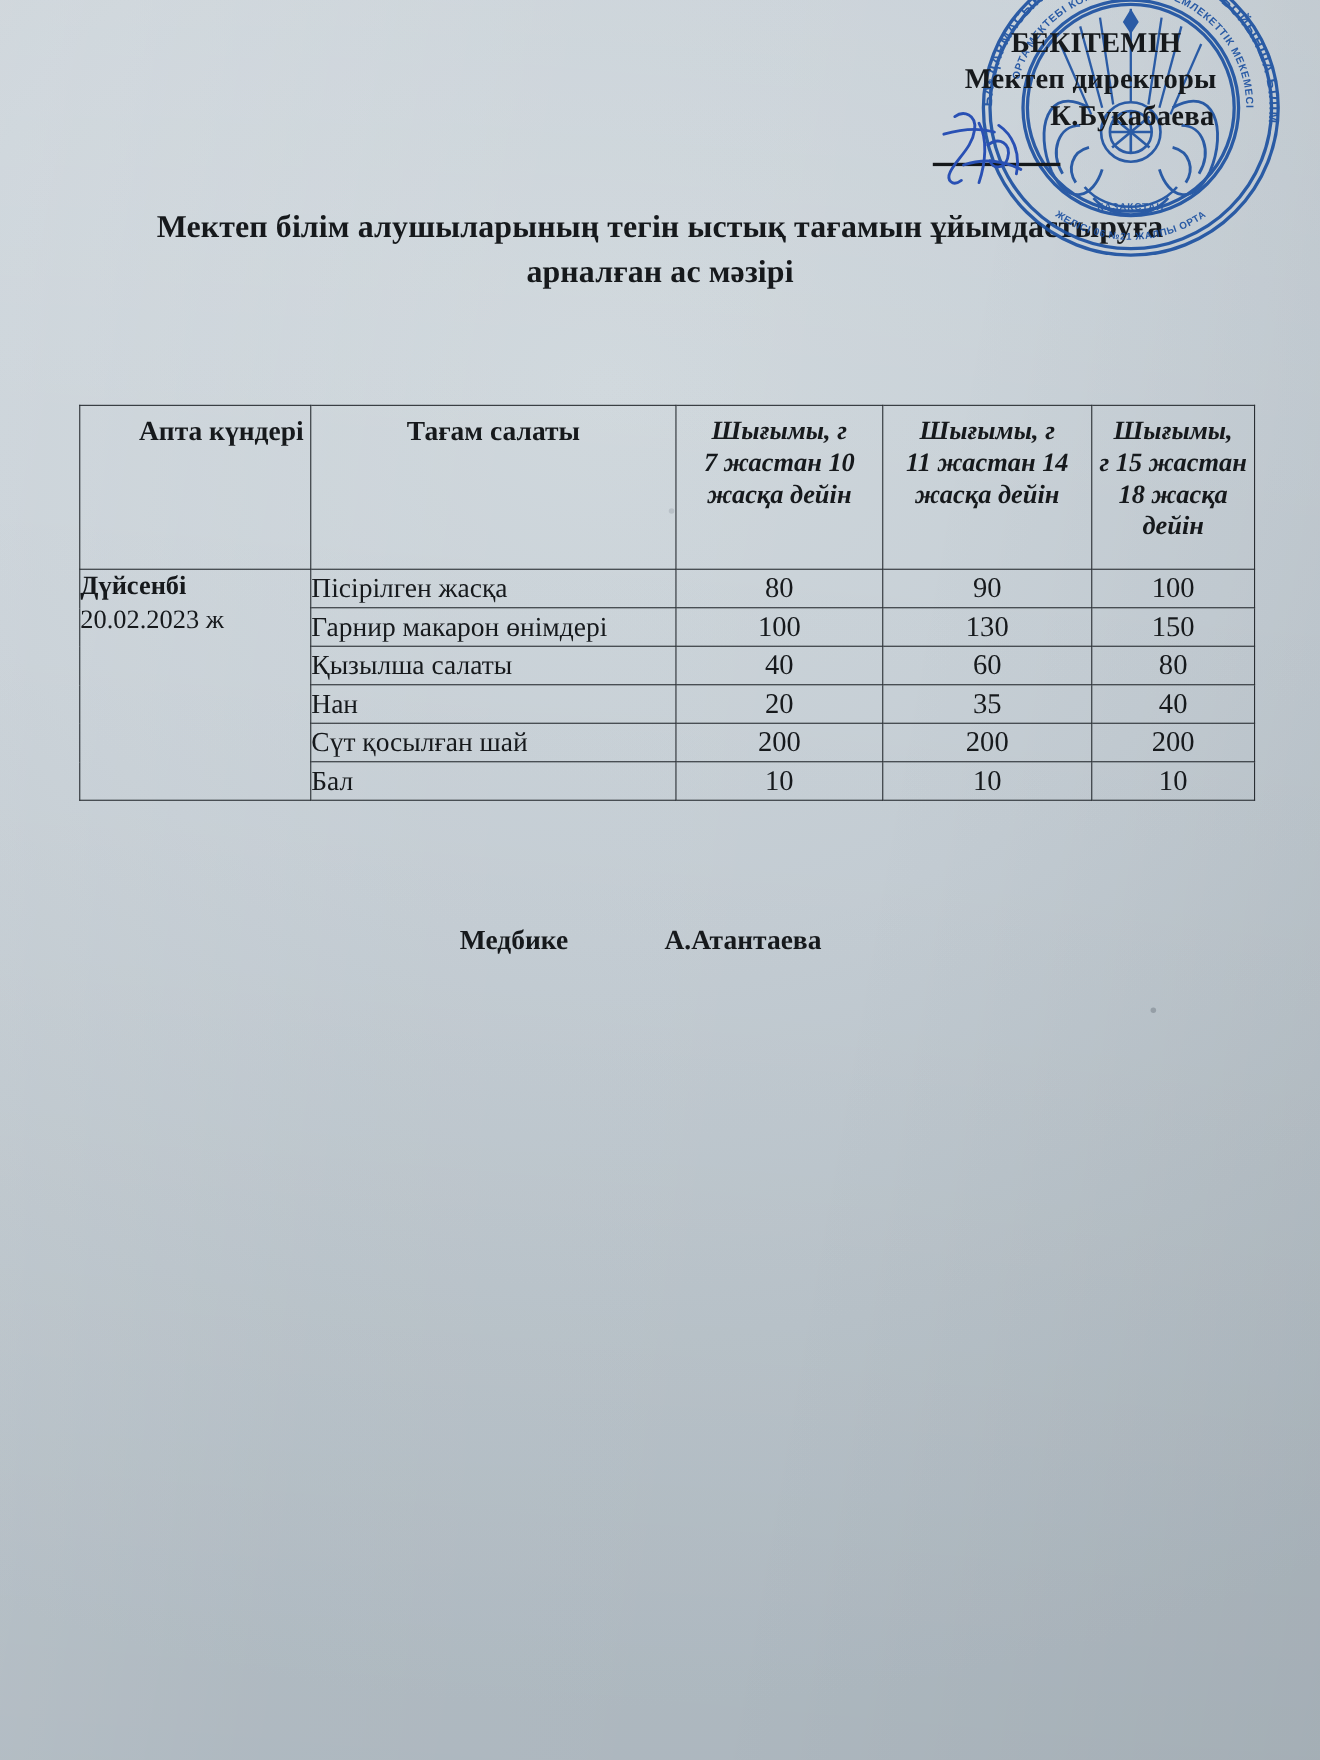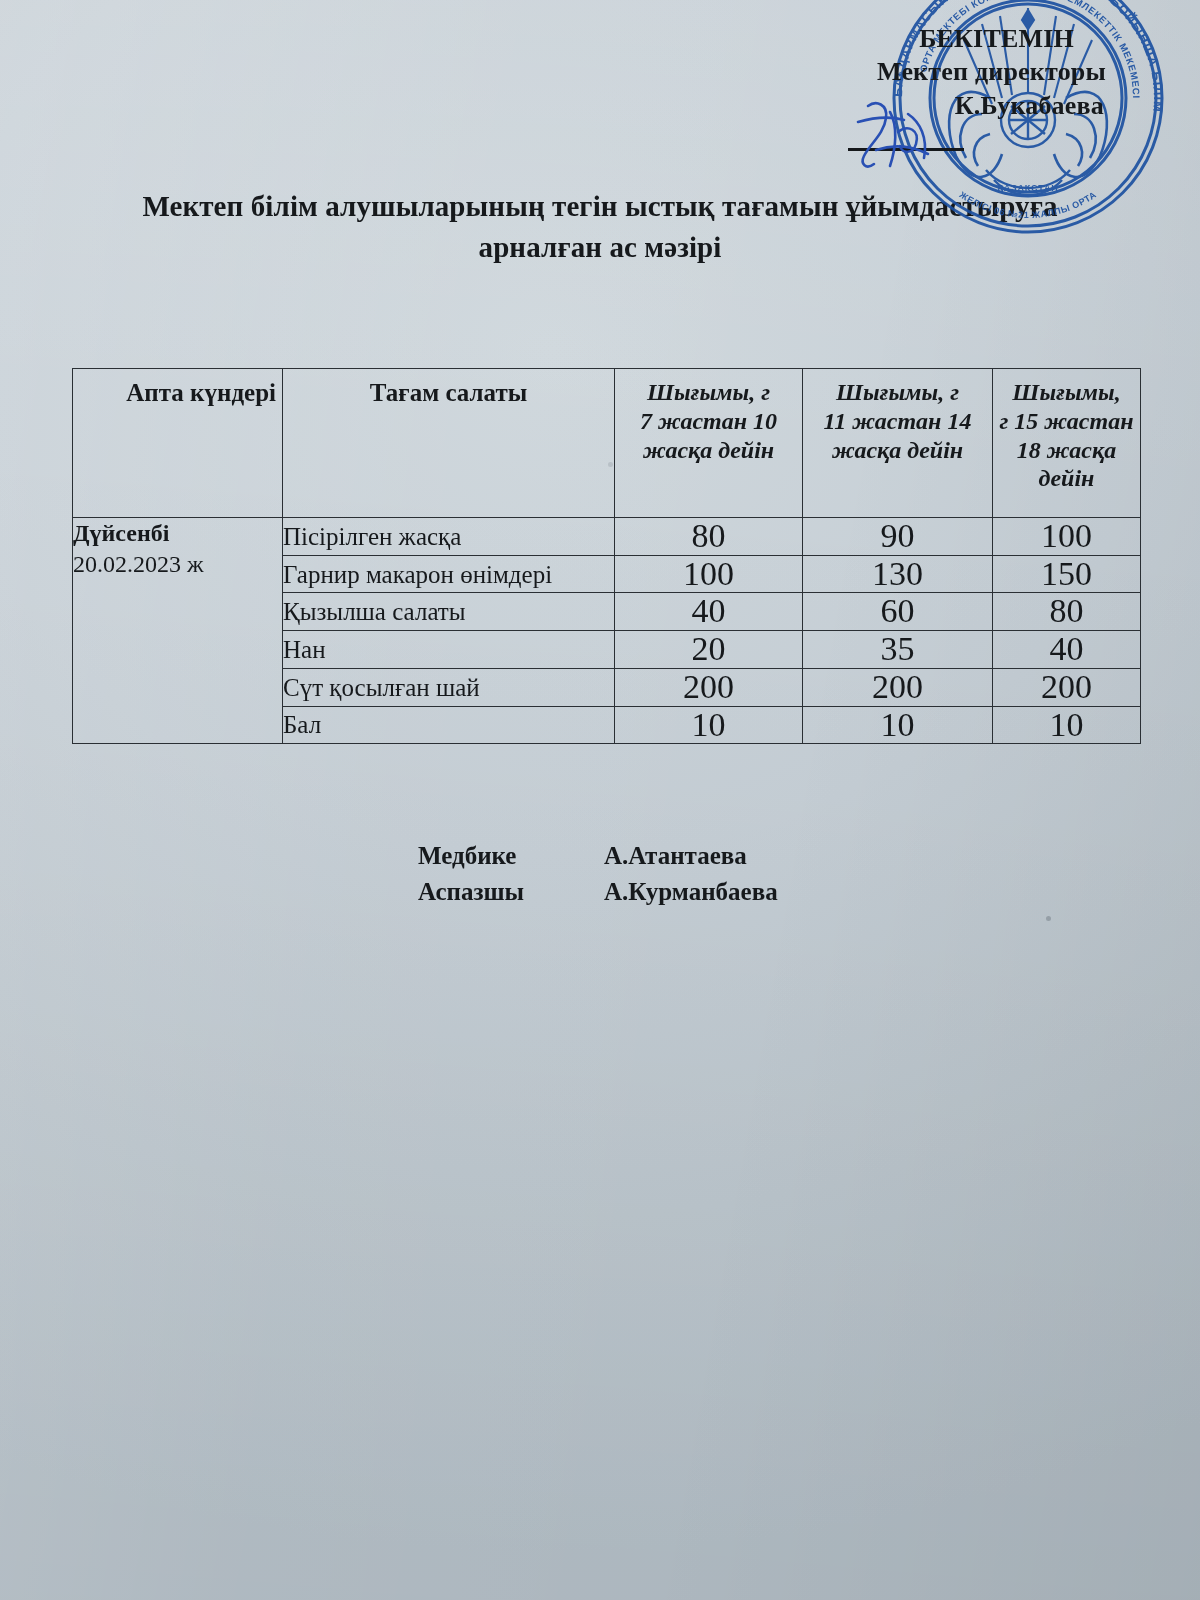--- a/index.html
+++ b/index.html
@@ -163,21 +163,21 @@
   .dish-cell {
     height: 34px;
     text-align: left;
     padding: 0 6px 2px 12px;
     font-size: 25px;
     line-height: 1.08;
     white-space: nowrap;
   }
   .qty-cell {
     text-align: center;
-    font-size: 34px;
+    font-size: 26px;
     line-height: 1.08;
     padding: 0 4px 2px 4px;
   }
 
   
   .signatories {
     position: absolute;
     left: 418px;
     top: 838px;
     font-size: 25px;
@@ -365,22 +365,18 @@
         <td class="qty-cell">10</td>
       </tr>
     </tbody>
   </table>
 
   <div class="signatories">
     <div class="sig-row">
       <span class="sig-role">Медбике</span>
       <span class="sig-name">А.Атантаева</span>
     </div>
-    <div class="sig-row">
-      <span class="sig-role">Аспазшы</span>
-      <span class="sig-name">А.Курманбаева</span>
-    </div>
   </div>
 
   <div class="speck" style="left:1046px; top:916px;"></div>
   <div class="speck" style="left:608px; top:462px; opacity:.5;"></div>
 
 </div>
 
 </body></html>

